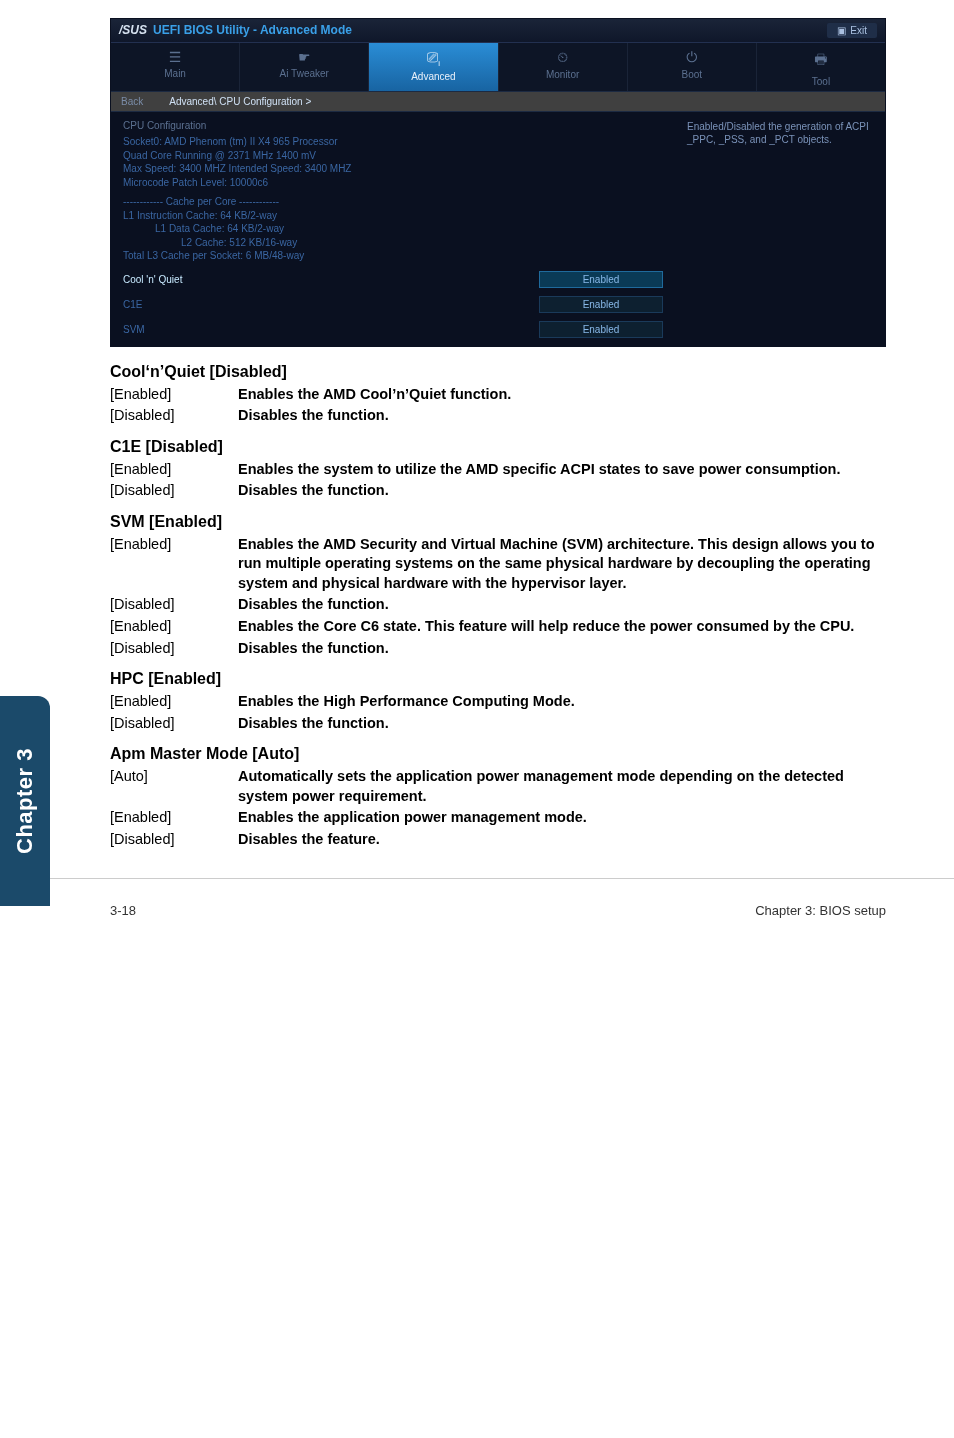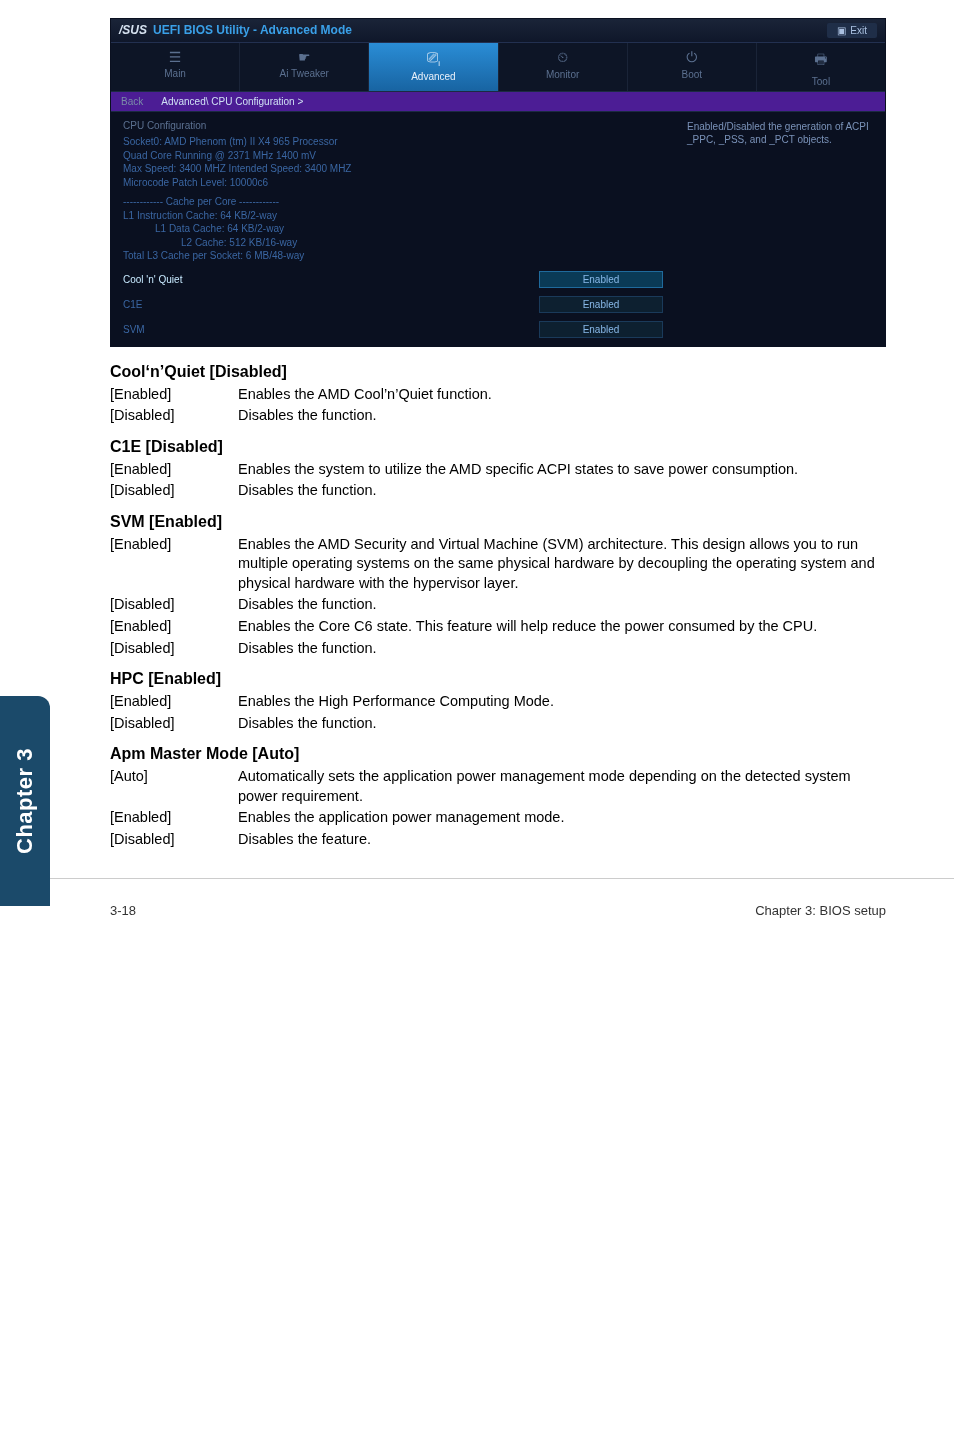--- a/index.html
+++ b/index.html
@@ -69,28 +69,28 @@
   .bios-tab.active {
     background: linear-gradient(#2a8dd6, #1864a2);
     color: #e8f0fa;
   }
   .bios-tab .icon {
     display: block;
     margin: 0 auto 3px auto;
     font-size: 14px;
   }
   .bios-breadcrumb {
-    background: #4c1d95;
+    background: #404040;
     padding: 4px 10px;
     color: #7a8ca8;
     font-size: 10px;
     border-top: 1px solid #1c2a42;
     border-bottom: 1px solid #1c2a42;
     display: flex;
-    gap: 18px;
+    gap: 26px;
   }
   .bios-main {
     display: flex;
   }
   .bios-left {
     flex: 1;
     padding: 8px 12px;
   }
   .bios-right {
     width: 210px;
@@ -139,20 +139,21 @@
     margin: 2px 0;
     font-size: 14.5px;
     line-height: 1.35;
   }
   .def-row .key {
     width: 128px;
     flex-shrink: 0;
   }
   .def-row .val {
     flex: 1;
+    font-weight: bold;
   }
 
   
   .spine {
     position: absolute;
     left: 0;
     bottom: 30px;
     width: 50px;
     height: 210px;
     background: #1b4a6a;

